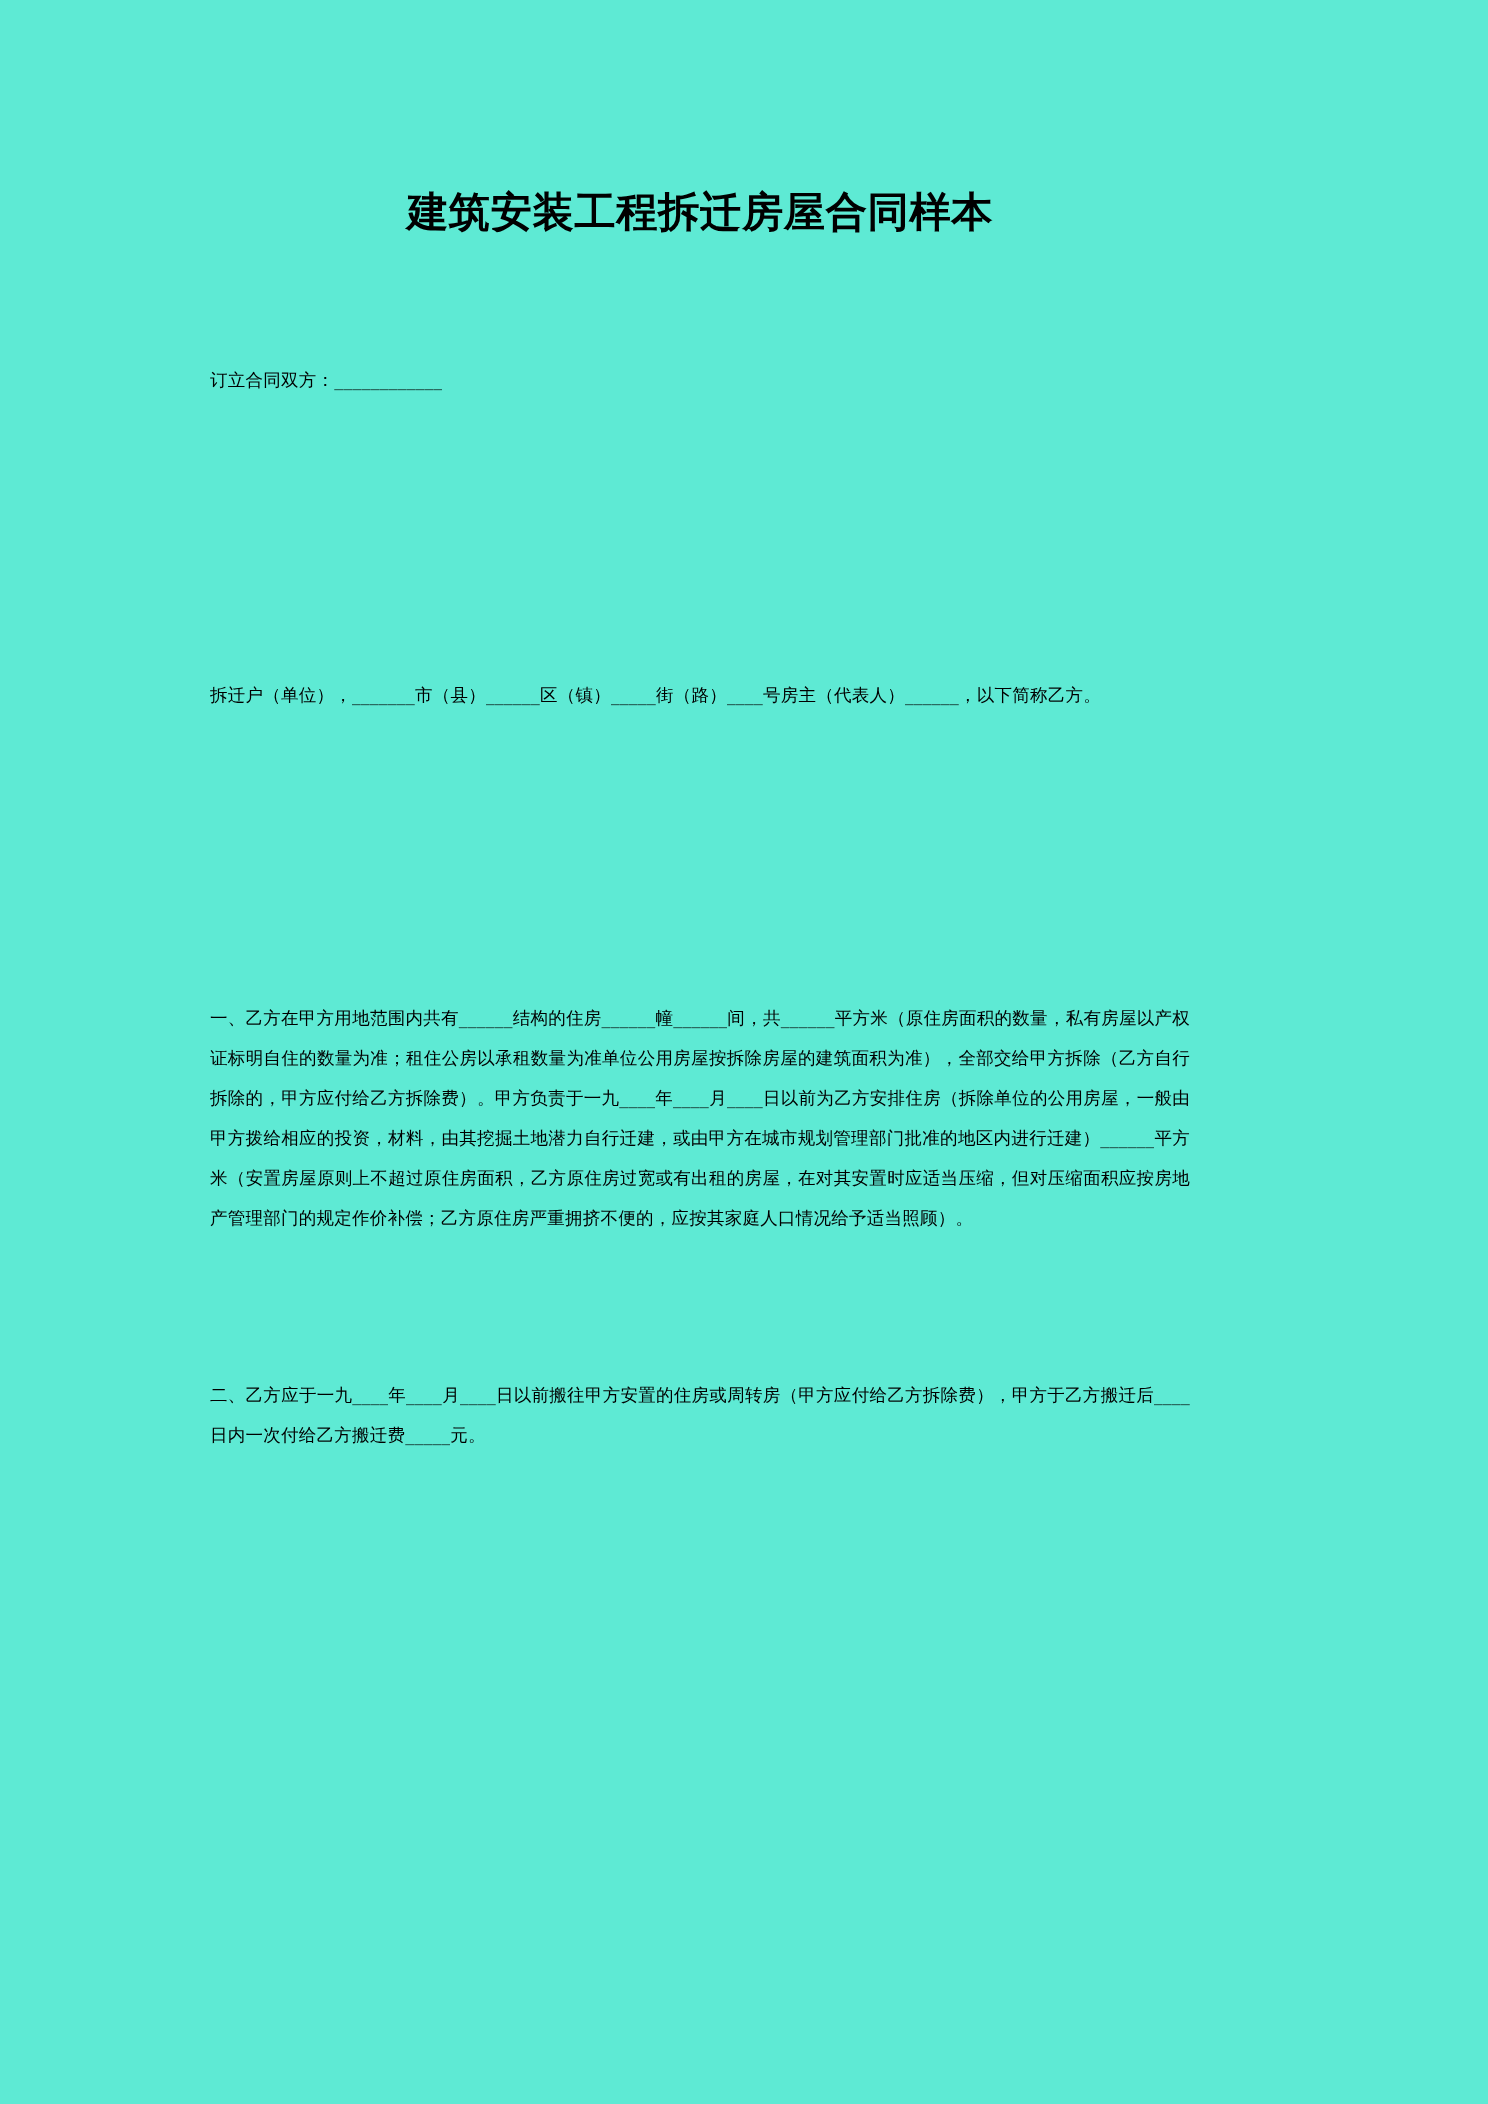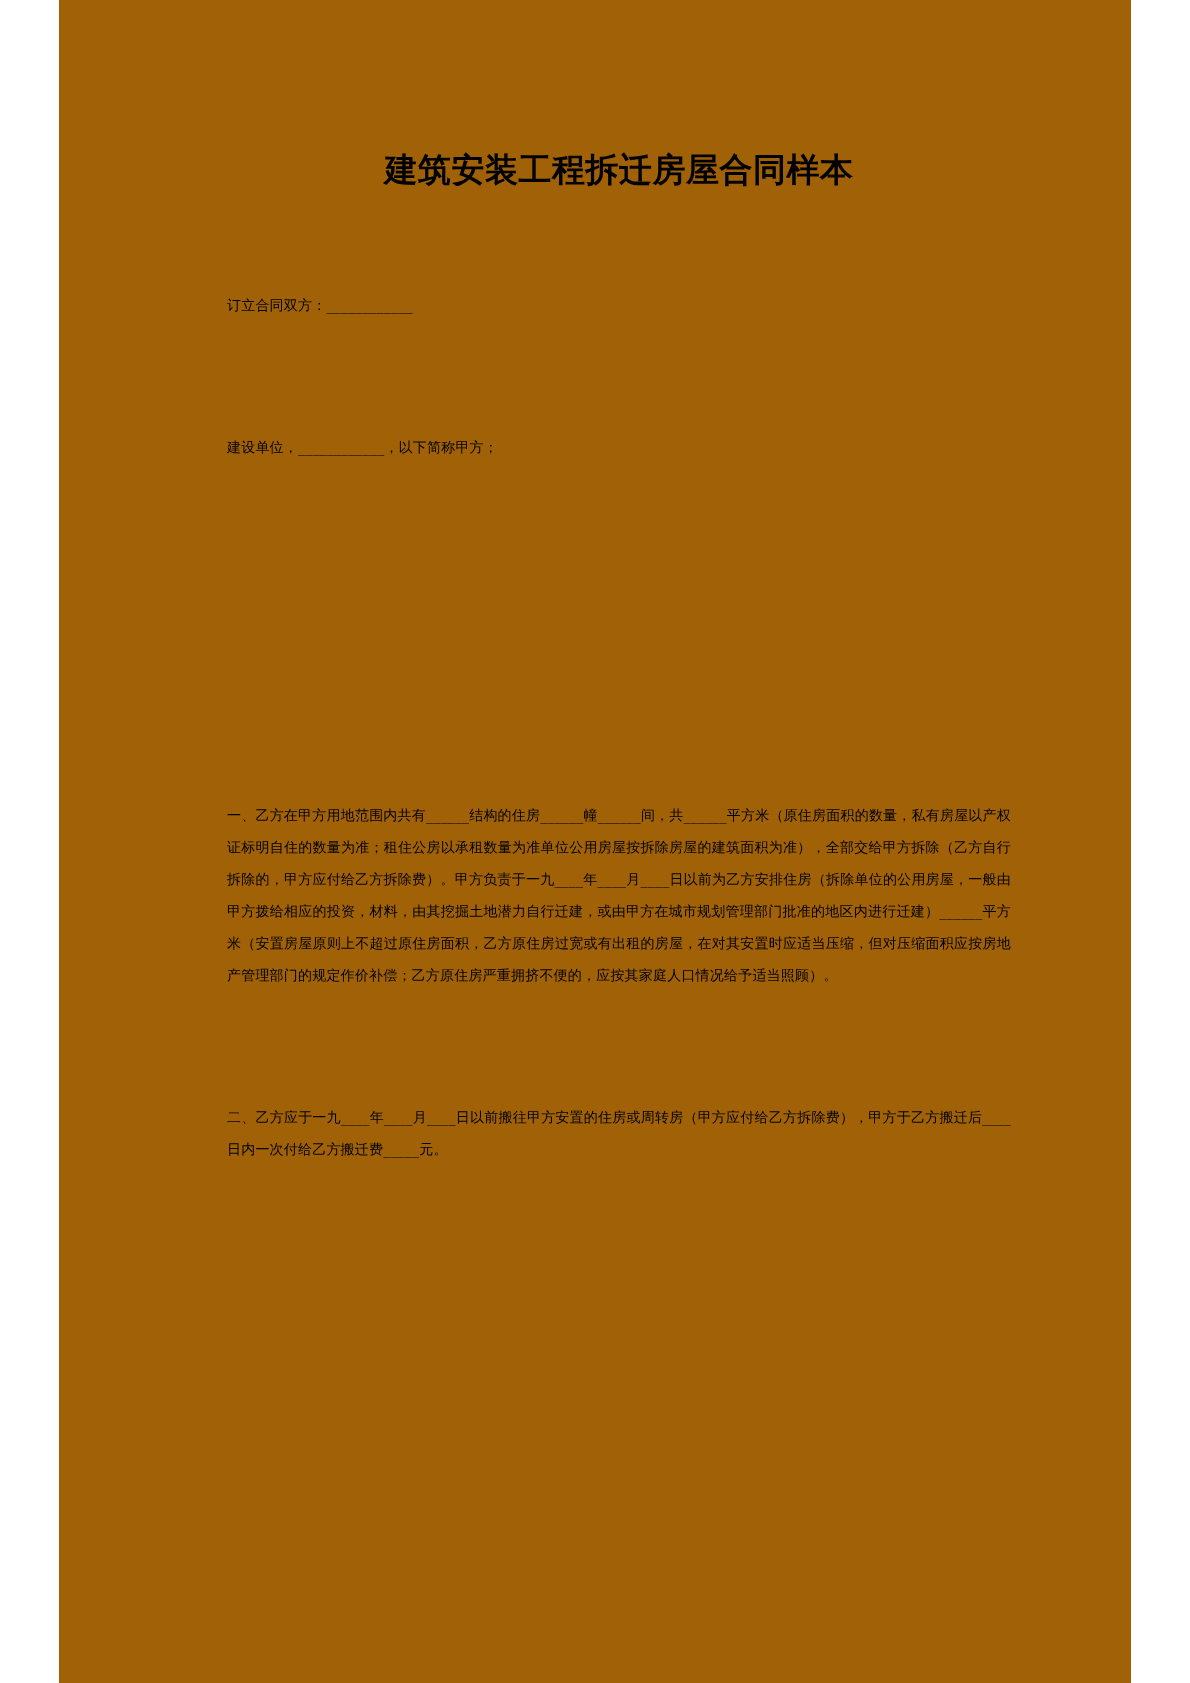--- a/index.html
+++ b/index.html
@@ -6,24 +6,24 @@
     margin: 0;
     padding: 0;
     background: #ffffff;
   }
   body {
     font-family: "DejaVu Serif", "Liberation Serif", serif;
     color: #000000;
   }
   .page {
     position: relative;
-    width: 1072px;
+    width: 1190px;
     height: 1683px;
     margin: 0 auto;
-    background: #a16207;
+    background: #5eead4;
     box-sizing: border-box;
     overflow: hidden;
     text-decoration: underline;
   }
   .content {
     position: absolute;
     left: 168px;
     top: 0;
     width: 784px;
   }
@@ -60,24 +60,24 @@
   <div class="content">
 
     <h1 class="doc-title">建筑安装工程拆迁房屋合同样本</h1>
 
     <div class="sp-1"></div>
 
     <p class="para">订立合同双方：____________</p>
 
     <div class="sp-2"></div>
 
-    <p class="para">建设单位，____________，以下简称甲方；</p>
 
     <div class="sp-3"></div>
 
+    <p class="para">拆迁户（单位），_______市（县）______区（镇）_____街（路）____号房主（代表人）______，以下简称乙方。</p>
 
     <div class="sp-4"></div>
 
 
     <div class="sp-5"></div>
 
     <p class="para">一、乙方在甲方用地范围内共有______结构的住房______幢______间，共______平方米（原住房面积的数量，私有房屋以产权证标明自住的数量为准；租住公房以承租数量为准单位公用房屋按拆除房屋的建筑面积为准），全部交给甲方拆除（乙方自行拆除的，甲方应付给乙方拆除费）。甲方负责于一九____年____月____日以前为乙方安排住房（拆除单位的公用房屋，一般由甲方拨给相应的投资，材料，由其挖掘土地潜力自行迁建，或由甲方在城市规划管理部门批准的地区内进行迁建）______平方米（安置房屋原则上不超过原住房面积，乙方原住房过宽或有出租的房屋，在对其安置时应适当压缩，但对压缩面积应按房地产管理部门的规定作价补偿；乙方原住房严重拥挤不便的，应按其家庭人口情况给予适当照顾）。</p>
 
     <div class="sp-6"></div>
 

